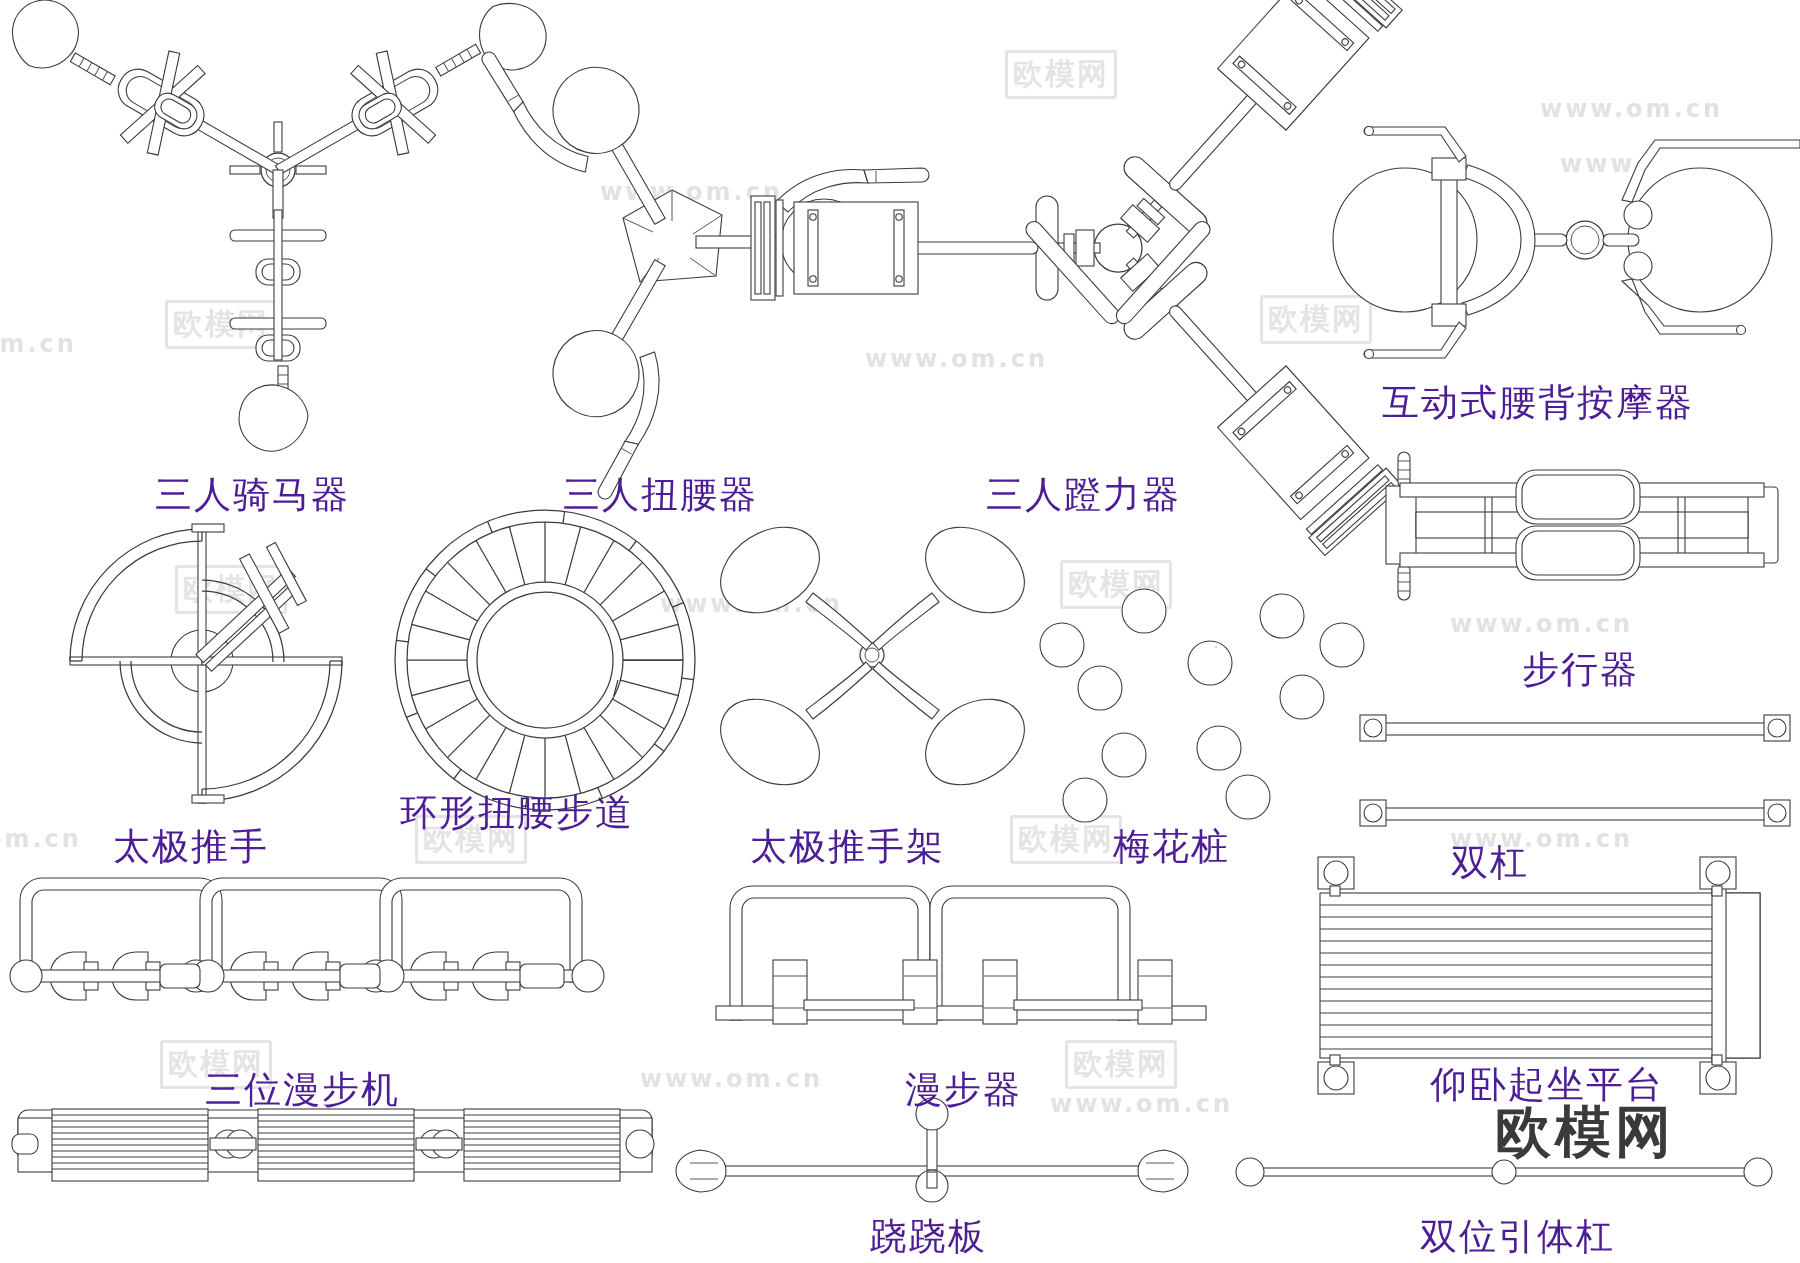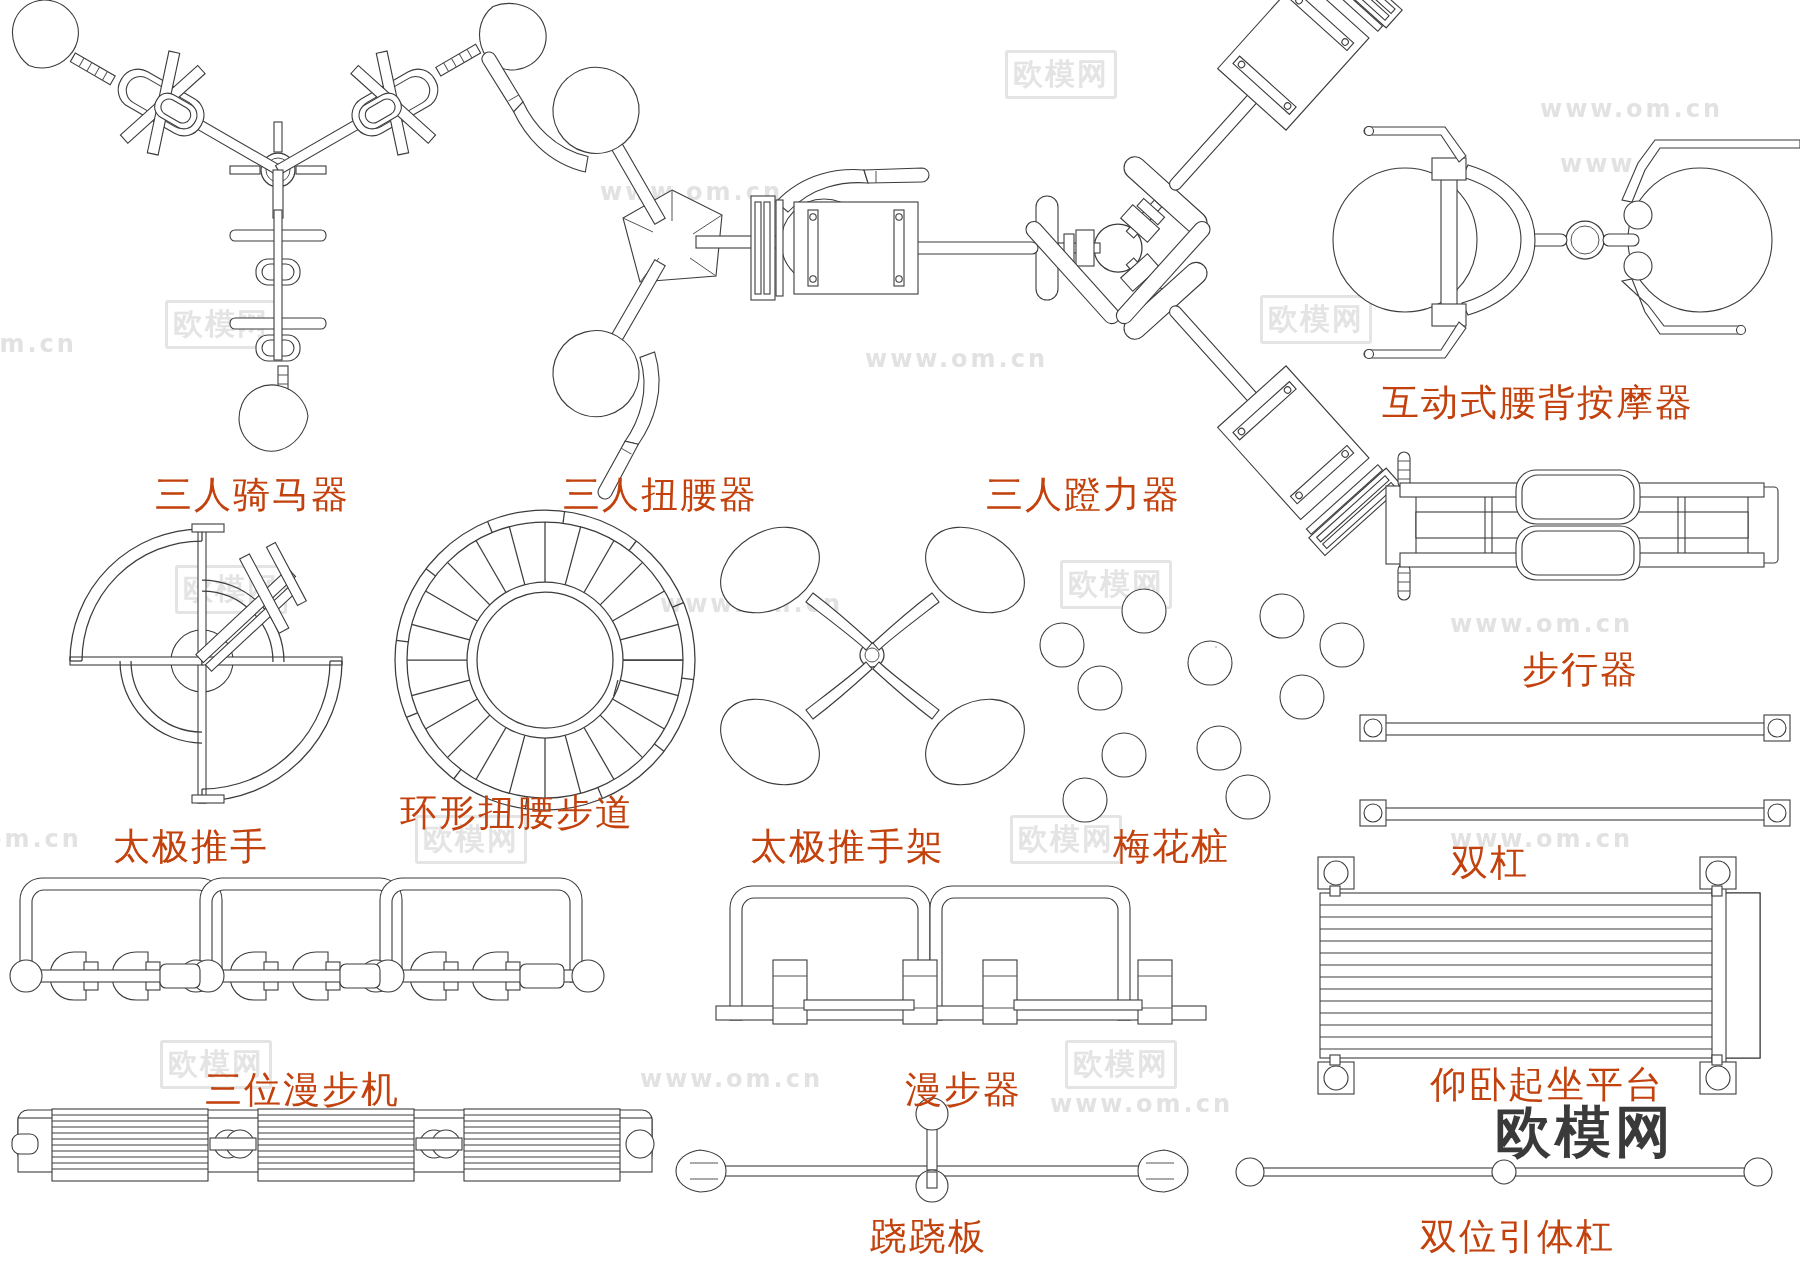--- a/index.html
+++ b/index.html
@@ -13,21 +13,21 @@
   .ln{fill:none;stroke:#3c3c3c;stroke-width:1.25;}
   .ln2{fill:none;stroke:#3c3c3c;stroke-width:1.1;}
   .thin{fill:none;stroke:#555;stroke-width:1;}
   .fillw{fill:#fff;stroke:#3c3c3c;stroke-width:1.25;}
   .fillw2{fill:#fff;stroke:#3c3c3c;stroke-width:1.1;}
 
   .label{
     position:absolute;
     font-family:"DejaVu Serif","Liberation Serif",serif;
     font-size:37px;
-    color:#c2410c;
+    color:#4c1d95;
     white-space:nowrap;
     letter-spacing:2px;
     font-weight:500;
   }
 
   
   .wm{
     position:absolute;
     color:#d9d9d9;
     font-family:"DejaVu Sans","Liberation Sans",sans-serif;

